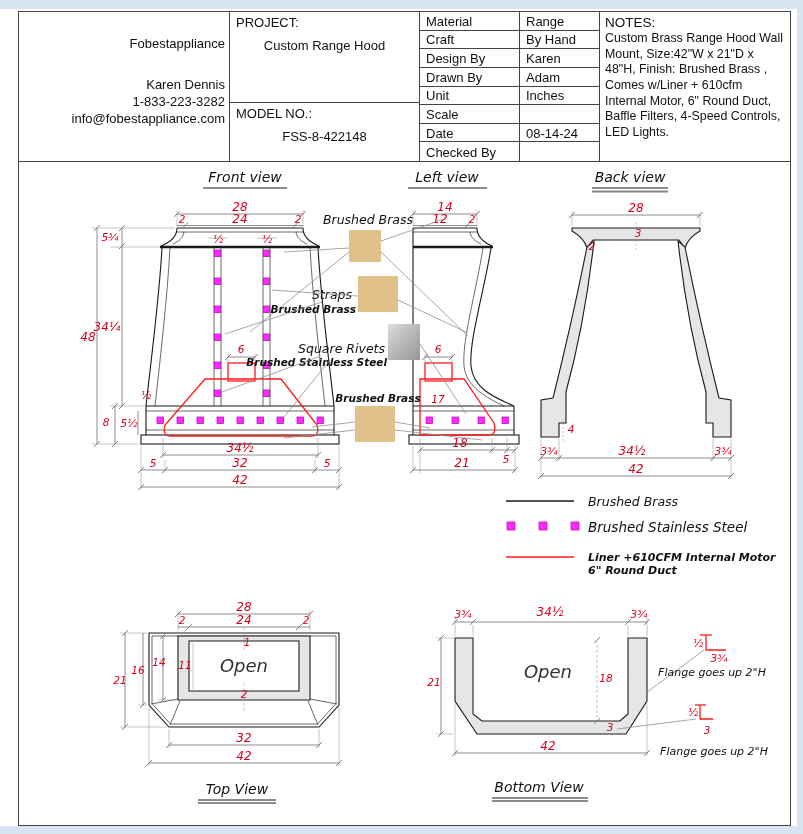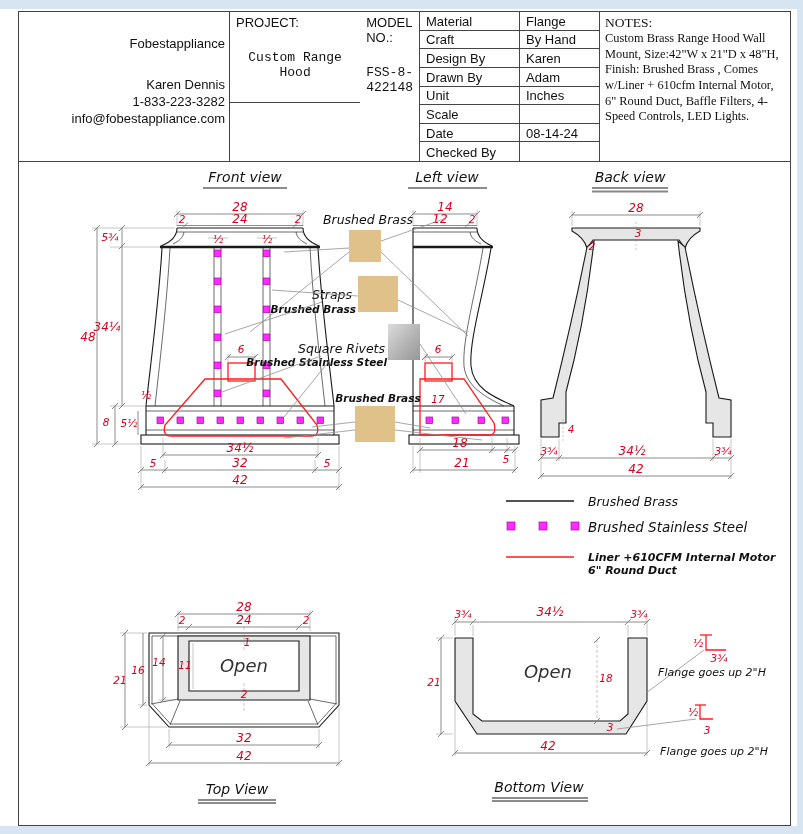--- a/index.html
+++ b/index.html
@@ -8,28 +8,28 @@
   .strip{position:absolute;background:#d7e4f2;}
   .strip.top{left:0;top:0;width:803px;height:9px;}
   .strip.bottom{left:0;top:826px;width:803px;height:8px;}
   .strip.right{top:0;right:0;width:6px;height:834px;}
   .sheet{position:absolute;left:18px;top:11px;width:771px;height:813px;border:1px solid #444;background:#fff;}
   
   .tb{position:absolute;left:0;top:0;width:771px;height:149px;display:grid;
       grid-template-columns:210px 190px 100px 80px 191px;border-bottom:1px solid #444;font-size:13px;}
   .tb .c1{padding:24px 4px 0 12px;line-height:1.3;text-align:right;}
   .tb .company{margin-bottom:24px;}
-  .tb .c2{border-left:1px solid #444;display:flex;}
+  .tb .c2{border-left:1px solid #444;display:flex;flex-direction:column;}
   .tb .c2 .half1{height:84px;border-bottom:1px solid #444;padding:3px 6px;}
   .tb .c2 .half2{flex:1;padding:3px 6px;}
-  .tb .cname{text-align:center;margin-top:20px;font-family:Liberation Mono, monospace;}
+  .tb .cname{text-align:center;margin-top:8px;}
   .tb .c3,.tb .c4{border-left:1px solid #444;display:grid;grid-auto-rows:1fr;}
   .tb .cell{border-bottom:1px solid #444;padding:1px 0 0 6px;display:flex;align-items:center;}
   .tb .cell:last-child{border-bottom:none;text-align:right;}
-  .tb .c5{border-left:1px solid #444;padding:2px 5px;line-height:1.26;font-family:Liberation Serif, serif;}
+  .tb .c5{border-left:1px solid #444;padding:2px 5px;line-height:1.26;}
   .tb .notes-label{font-size:13.5px;}
   .tb .notes-text{font-size:12.4px;}
   
   svg{position:absolute;left:0;top:0;}
   .ol{stroke:#1a1a1a;stroke-width:1.1;fill:none;}
   .thin{stroke:#1a1a1a;stroke-width:0.65;fill:none;}
   .thk{stroke:#1a1a1a;stroke-width:2.4;fill:none;}
   .gf{fill:#e6e6e6;stroke:#1a1a1a;stroke-width:1.1;}
   .red{stroke:#ff1a1a;stroke-width:1.3;fill:none;}
   .dl{stroke:#666;stroke-width:0.75;fill:none;}
@@ -78,21 +78,21 @@
         <div class="cell">Material</div>
         <div class="cell">Craft</div>
         <div class="cell">Design By</div>
         <div class="cell">Drawn By</div>
         <div class="cell">Unit</div>
         <div class="cell">Scale</div>
         <div class="cell">Date</div>
         <div class="cell">Checked By</div>
       </div>
       <div class="c4">
-        <div class="cell">Flange</div>
+        <div class="cell">Range</div>
         <div class="cell">By Hand</div>
         <div class="cell">Karen</div>
         <div class="cell">Adam</div>
         <div class="cell">Inches</div>
         <div class="cell"></div>
         <div class="cell">08-14-24</div>
         <div class="cell"></div>
       </div>
       <div class="c5">
         <div class="notes-label">NOTES:</div>

